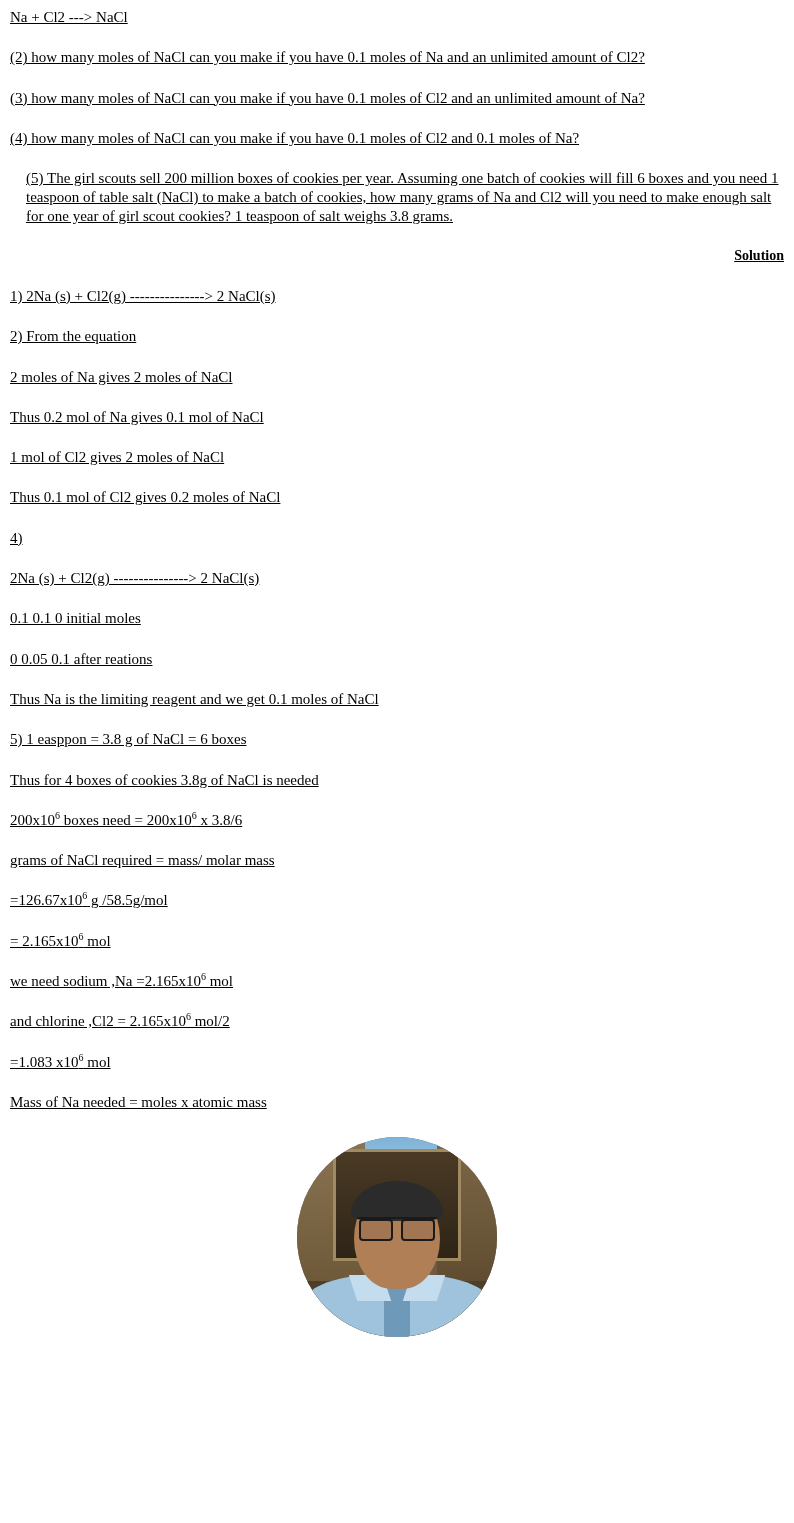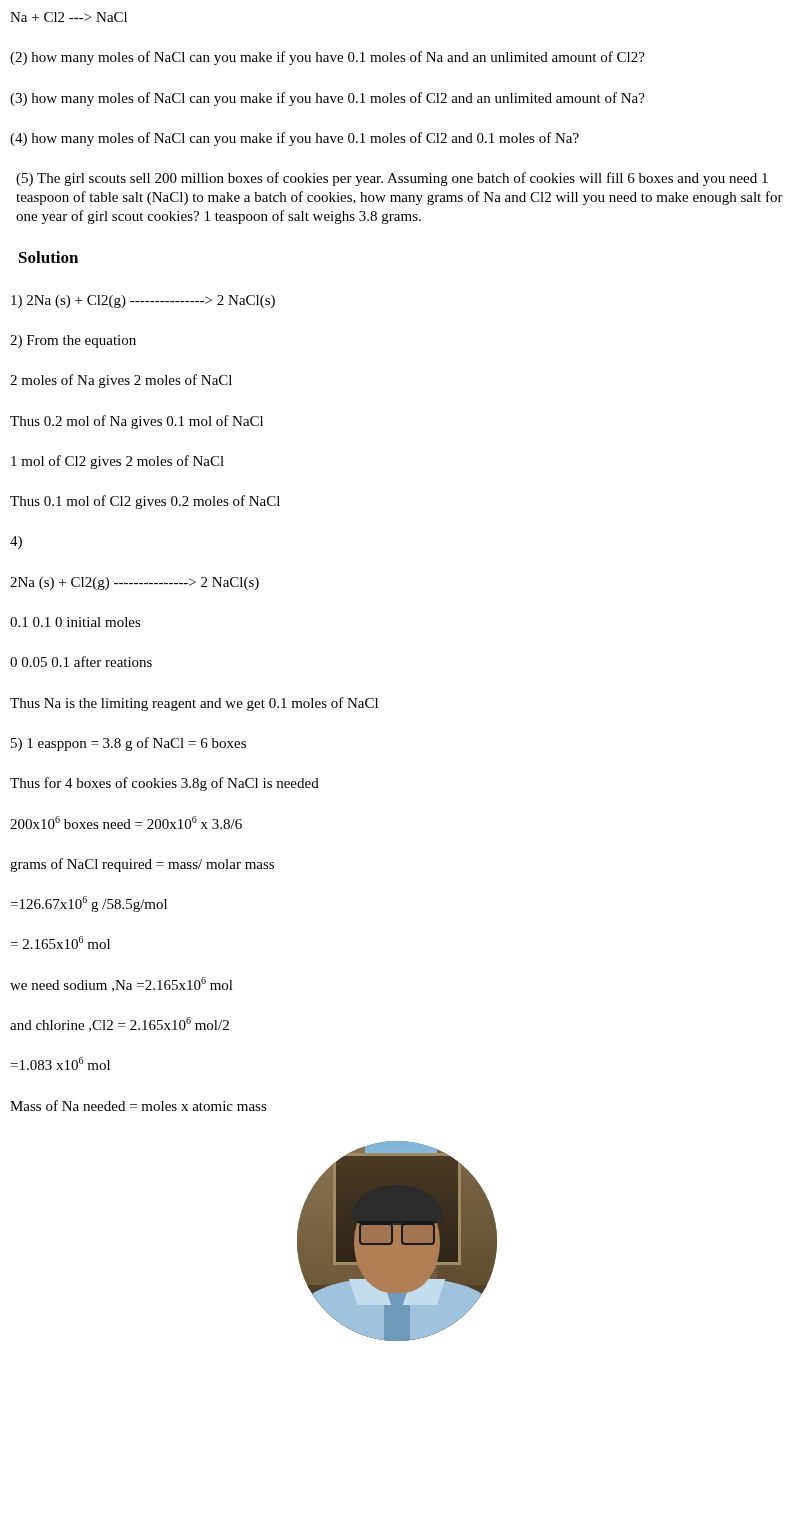--- a/index.html
+++ b/index.html
@@ -12,34 +12,36 @@
     min-height: 1523px;
     font-family: "Liberation Serif", "DejaVu Serif", serif;
     color: #000000;
     font-size: 15px;
     line-height: 1.25;
   }
   .page {
     width: 794px;
     box-sizing: border-box;
     padding: 8px 10px 0 10px;
+    text-decoration: underline;
   }
   p.line {
     margin: 0 0 22px 0;
     font-size: 15px;
     line-height: 1.22;
   }
   h2.solution {
-    font-size: 17px;
+    font-size: 14px;
     font-weight: bold;
     margin: 4px 0 22px 8px;
     font-family: "Liberation Serif", "DejaVu Serif", serif;
+    text-align: right;
   }
   .multi {
-    margin: 0 0 22px 6px;
+    margin: 0 0 22px 16px;
     font-size: 15px;
     line-height: 1.25;
   }
   sup {
     font-size: 10px;
     vertical-align: super;
     line-height: 0;
   }
   .photo-wrap {
     margin-top: 26px;

